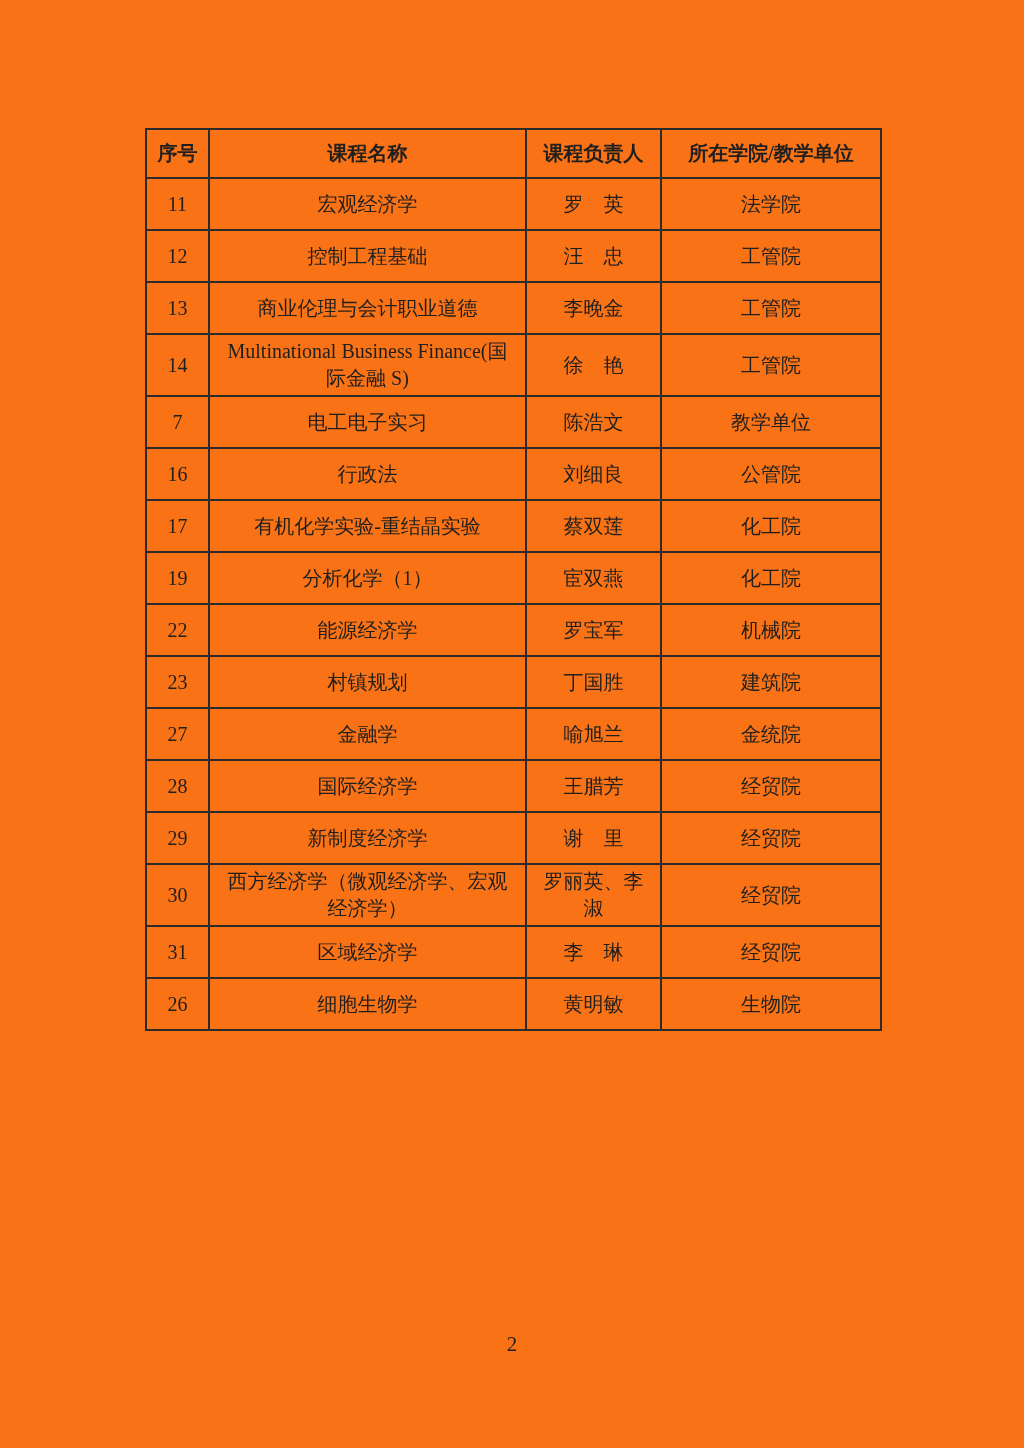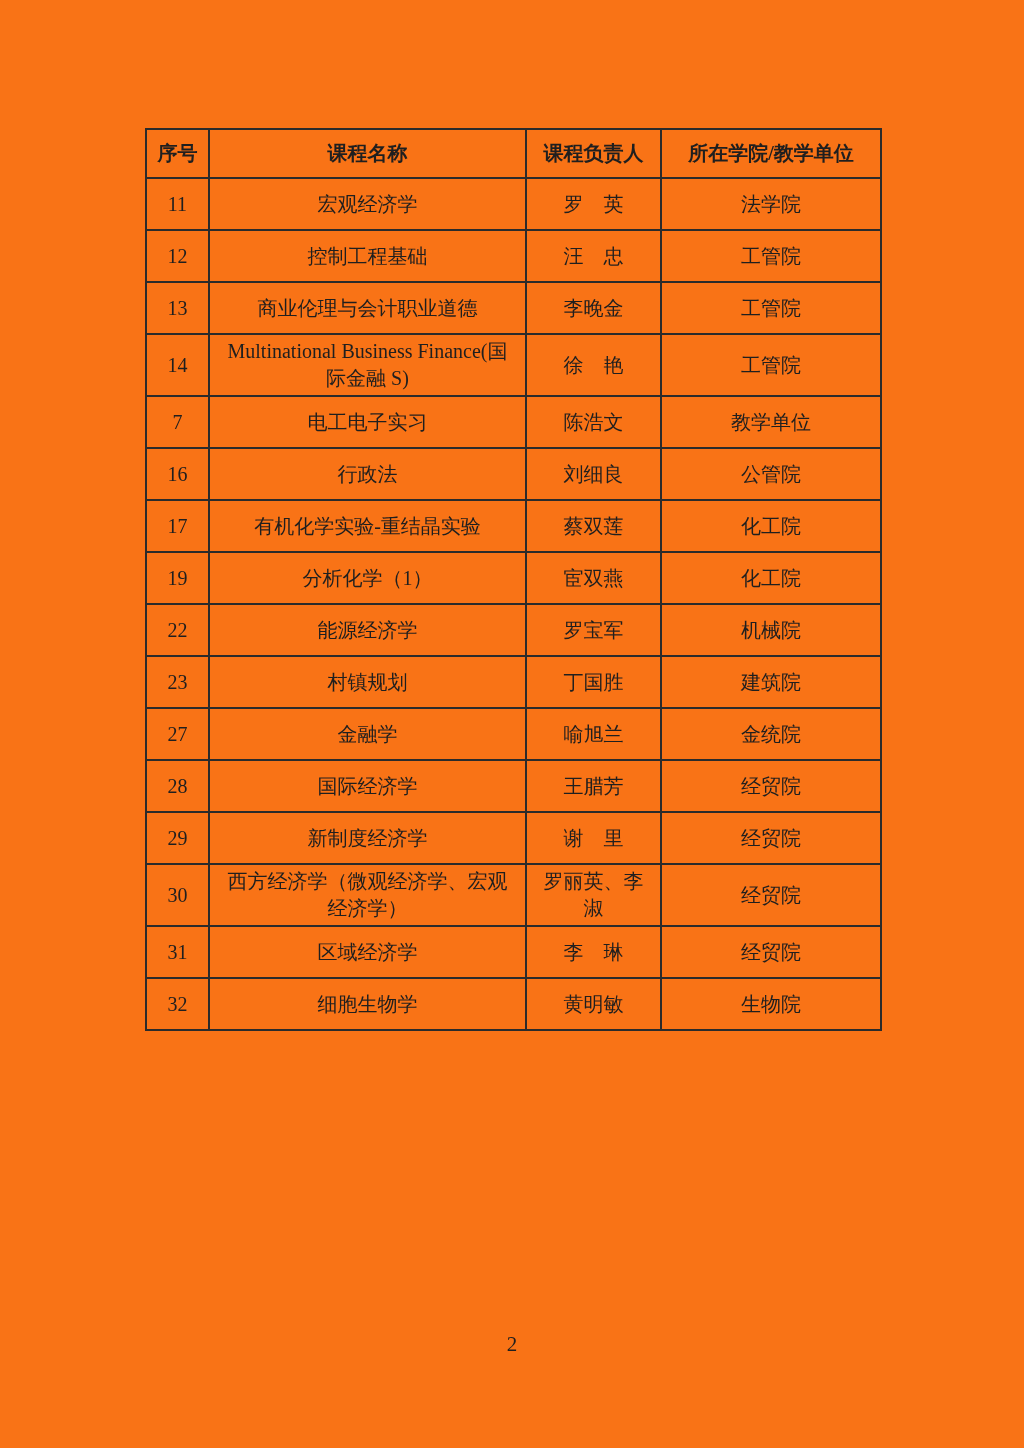--- a/index.html
+++ b/index.html
@@ -162,21 +162,21 @@
           <td>罗丽英、李淑</td>
           <td>经贸院</td>
         </tr>
         <tr>
           <td>31</td>
           <td>区域经济学</td>
           <td>李　琳</td>
           <td>经贸院</td>
         </tr>
         <tr>
-          <td>32</td>
+          <td>26</td>
           <td>细胞生物学</td>
           <td>黄明敏</td>
           <td>生物院</td>
         </tr>
       </tbody>
   </table>
 
   <div class="page-footer">2</div>
 
 </div>

